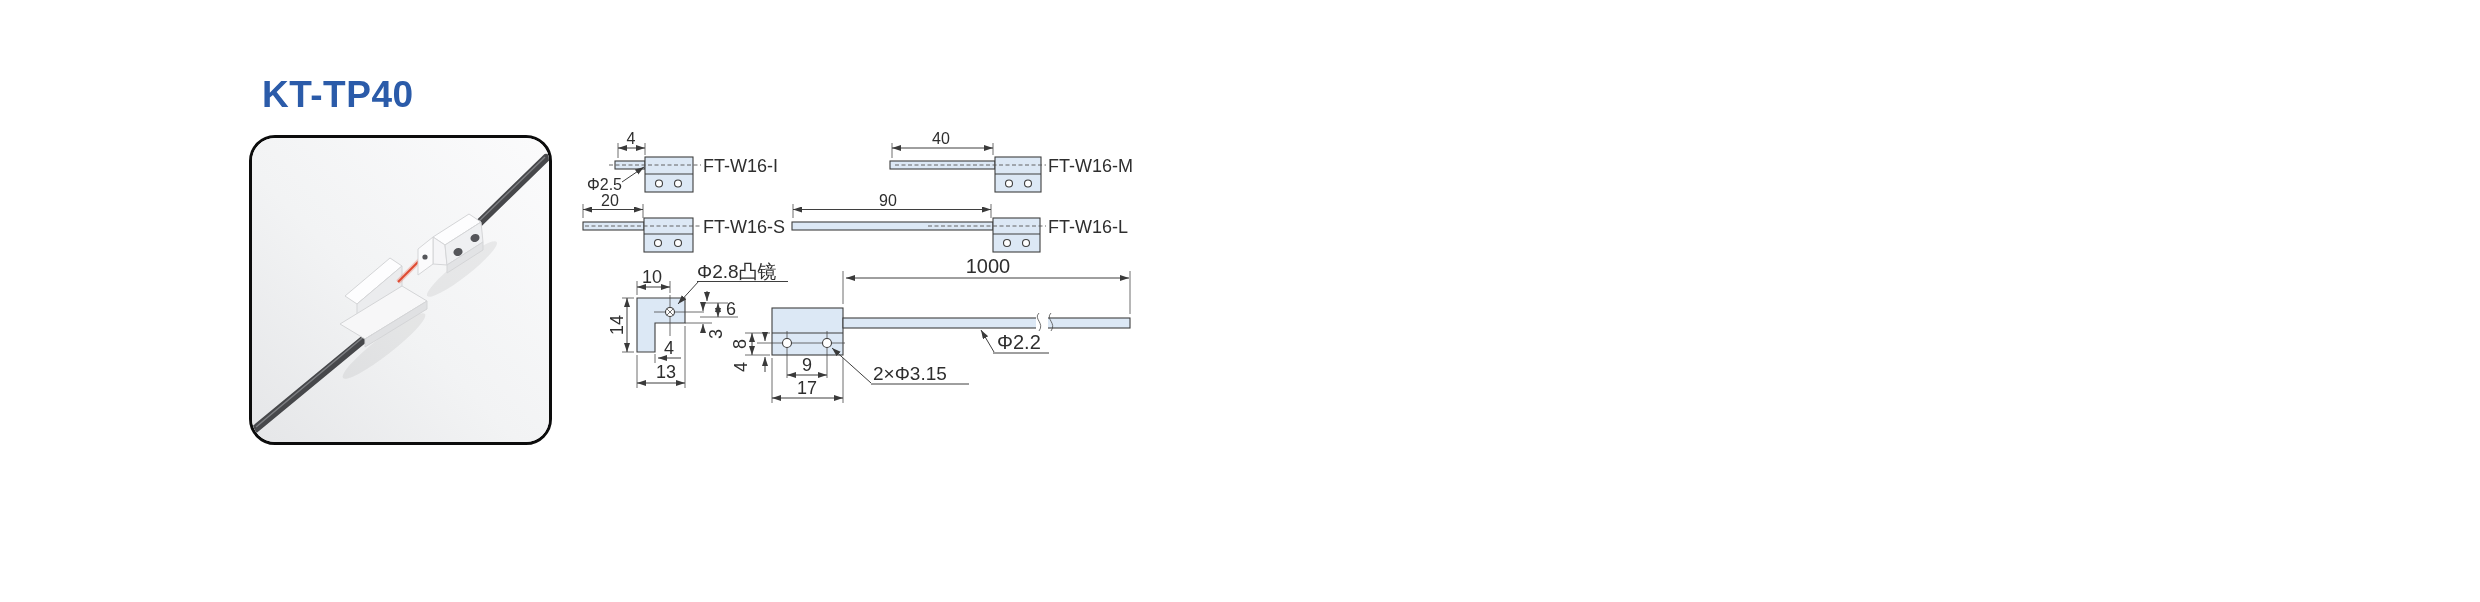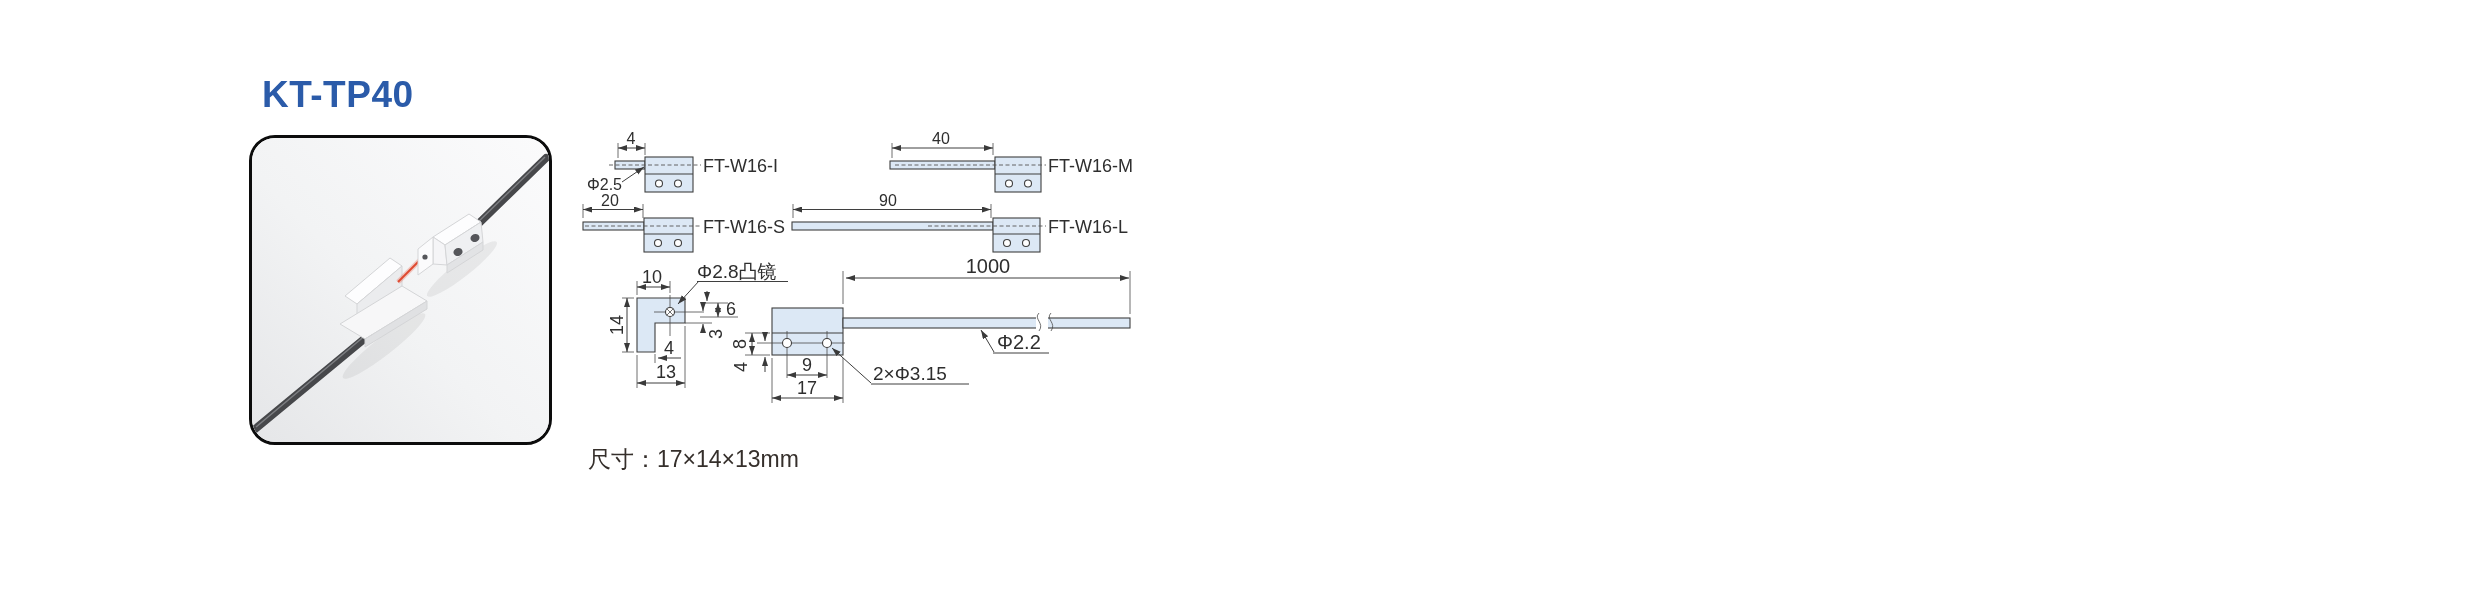--- a/index.html
+++ b/index.html
@@ -192,16 +192,15 @@
       <path class="thin" d="M843,304 V271 M1130,314 V271"></path>
       <path class="dim" d="M846,278 H1129" marker-start="url(#as)" marker-end="url(#ae)"></path>
       <text class="t20 mid" x="988" y="273">1000</text>
       <path class="dim" d="M994,352 L981,330" marker-end="url(#ae)"></path>
       <path class="dim" d="M993,353 H1049"></path>
       <text class="t20" x="997" y="349">Φ2.2</text>
     </g>
   </svg>
 
   <div class="specs">
-    <div>尺寸：17×14×13mm</div>
   </div>
 
 </div>
 
 </body></html>

